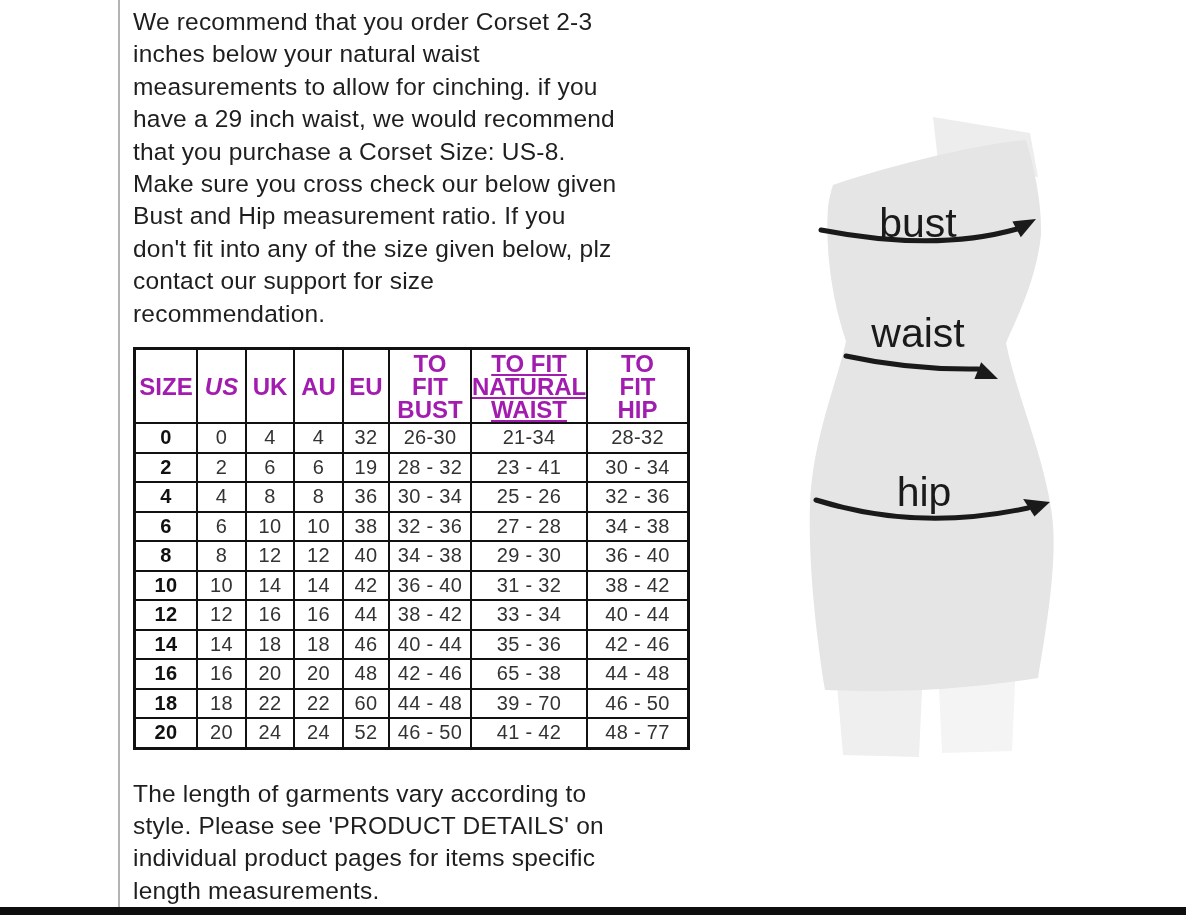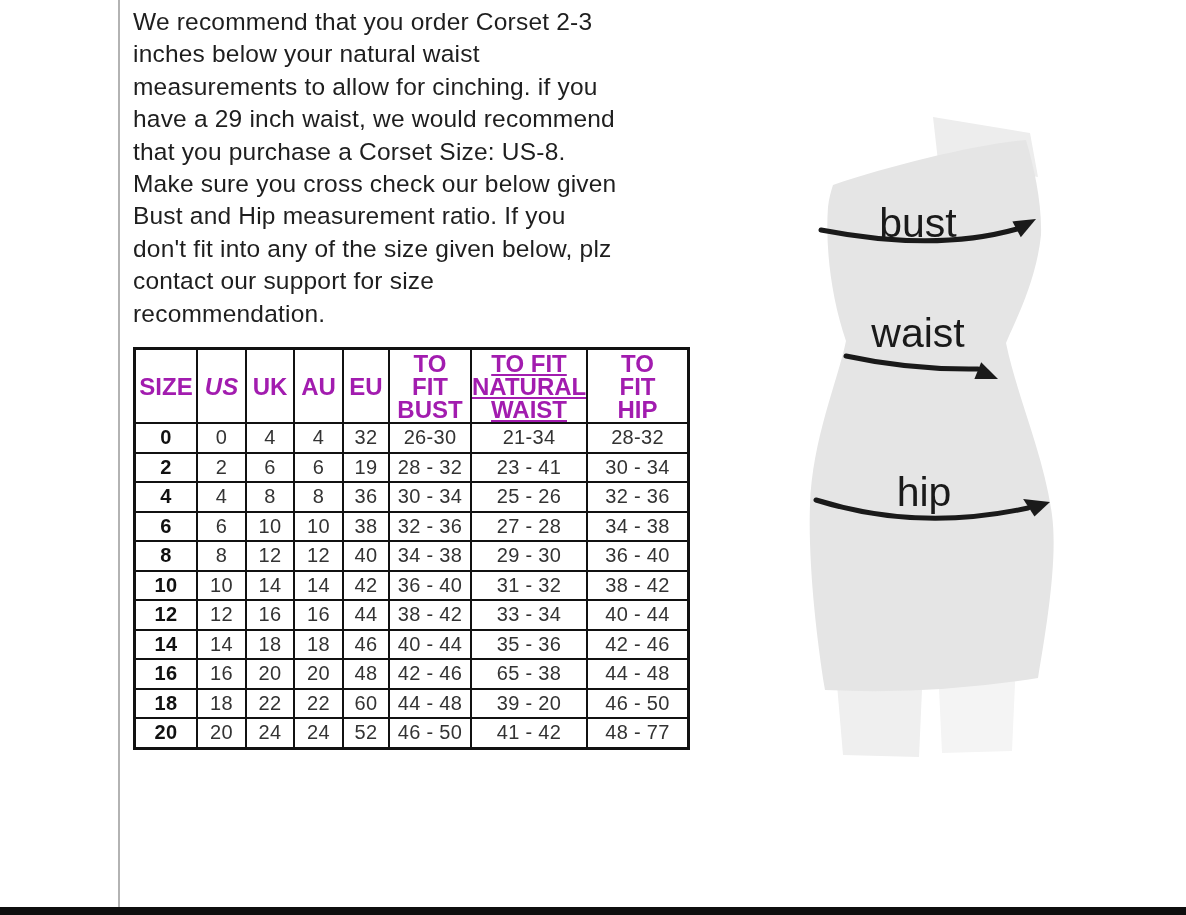--- a/index.html
+++ b/index.html
@@ -182,36 +182,40 @@
           <td>65 - 38</td>
           <td>44 - 48</td>
         </tr>
         <tr>
           <td>18</td>
           <td>18</td>
           <td>22</td>
           <td>22</td>
           <td>60</td>
           <td>44 - 48</td>
-          <td>39 - 20</td>
+          <td>39 - 70</td>
           <td>46 - 50</td>
         </tr>
         <tr>
           <td>20</td>
           <td>20</td>
           <td>24</td>
           <td>24</td>
           <td>52</td>
           <td>46 - 50</td>
           <td>41 - 42</td>
           <td>48 - 77</td>
         </tr>
       </tbody>
   </table>
 
+  <p class="para bottom">The length of garments vary according to
+style. Please see 'PRODUCT DETAILS'  on
+individual product pages for items specific
+length measurements.</p>
 </div>
 
 <div class="figure">
   <svg viewBox="0 0 320 700" xmlns="http://www.w3.org/2000/svg">
 
     <path d="M 145 22 L 242 38 L 250 82 L 150 66 Z" fill="#ededed"></path>
 
     <path d="M 47 566 L 135 572 L 131 662 L 55 660 Z" fill="#efefef"></path>
     <path d="M 150 572 L 228 566 L 224 656 L 154 658 Z" fill="#f4f4f4"></path>
 

